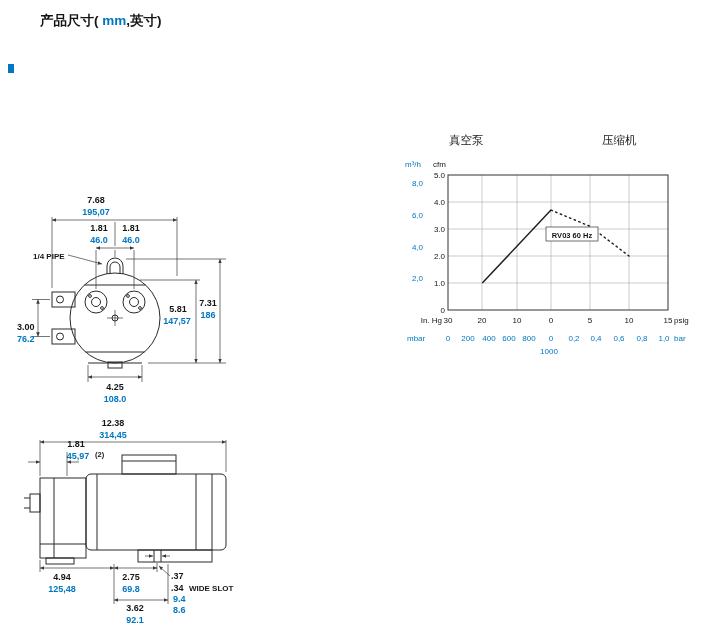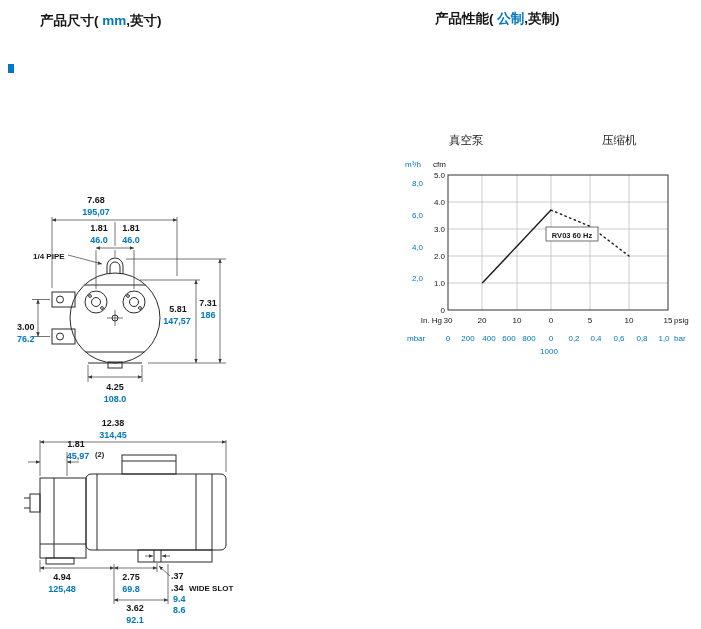--- a/index.html
+++ b/index.html
@@ -21,21 +21,20 @@
   .geo{stroke:#2a2a2a;stroke-width:1;fill:none;}
   .dim{stroke:#3a3a3a;stroke-width:0.7;fill:none;}
 </style>
 </head>
 <body>
 
 <div class="page">
 
   <div class="heading" style="left:40px;top:12px;"><span>产品尺寸( </span><span class="blue">mm</span><span>,英寸)</span></div>
 
-  <div class="heading" style="left:435px;top:10px;"><span>产品性能( </span><span class="blue">公制</span><span>,英制)</span></div>
 
   <div class="accent"></div>
 
   <svg width="420" height="629" viewBox="0 0 420 629">
     <defs>
       <marker id="arr" viewBox="0 0 8 8" refX="7.5" refY="4" markerWidth="6.5" markerHeight="6.5" orient="auto-start-reverse">
         <path d="M0,0.8 L7.5,4 L0,7.2 Z" fill="#3a3a3a"></path>
       </marker>
     </defs>
 

